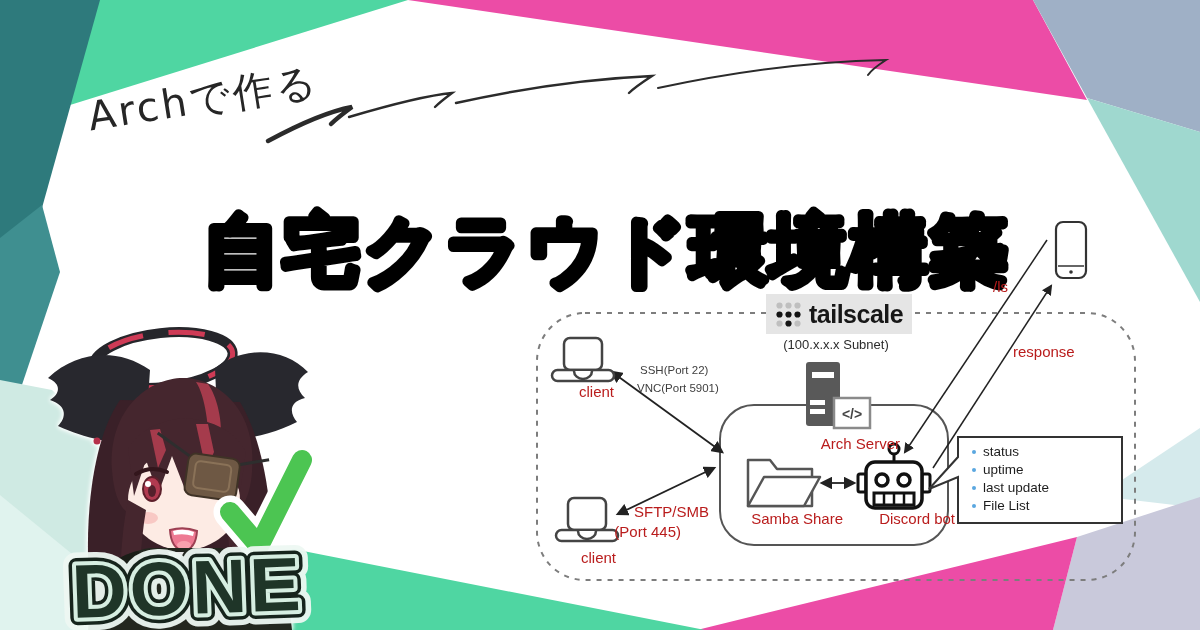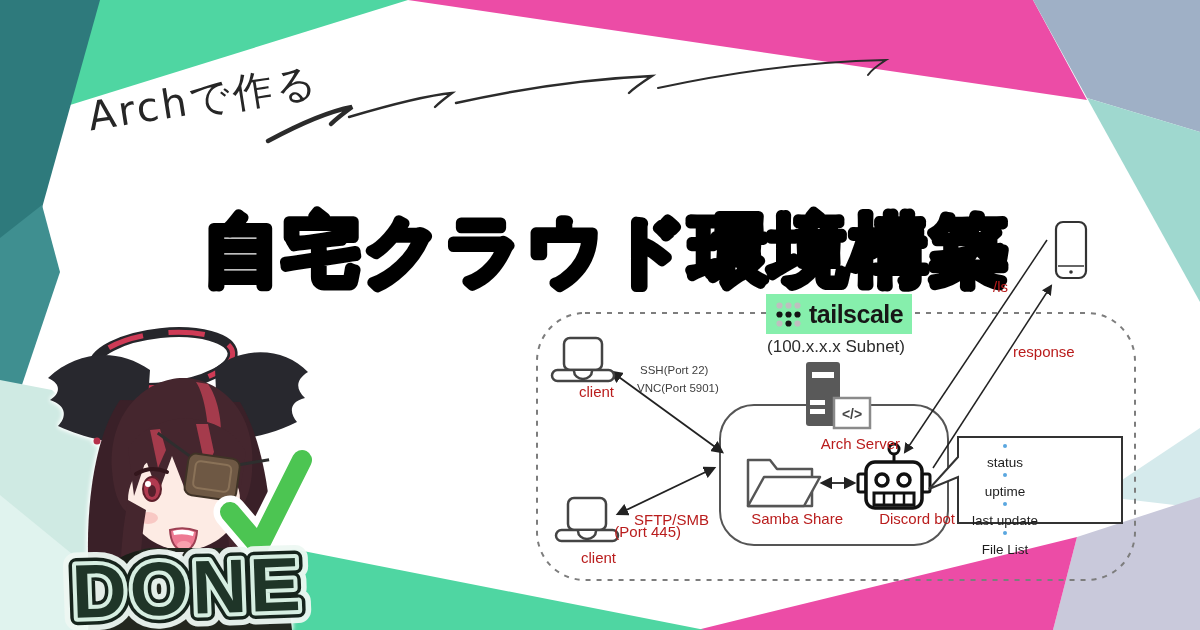--- a/index.html
+++ b/index.html
@@ -5,25 +5,25 @@
   html,body{margin:0;padding:0;}
   body{font-family:"Liberation Sans","DejaVu Sans",sans-serif;}
   .canvas{position:relative;width:1200px;height:630px;background:#ffffff;overflow:hidden;}
   .layer{position:absolute;left:0;top:0;width:1200px;height:630px;}
   .lbl{position:absolute;color:#b91c1c;font-size:15px;line-height:1.15;white-space:nowrap;}
   .lbl.center{text-align:right;}
   .lbl.small{font-size:11.5px;color:#3f3f3f;text-align:right;}
   .handwritten{position:absolute;left:84px;top:90px;font-size:40px;letter-spacing:3px;color:#262626;
     transform:rotate(-9deg);transform-origin:left top;font-family:"DejaVu Sans",sans-serif;}
   .brand-block{position:absolute;left:766px;top:294px;height:40px;display:flex;align-items:center;gap:7px;
-    background:#86efac;padding:0 9px;}
+    background:#e5e5e5;padding:0 9px;}
   .brand-text{font-size:25px;font-weight:bold;letter-spacing:-0.5px;color:#171717;}
-  .subnet{position:absolute;left:756px;top:337px;width:160px;text-align:center;font-size:17px;color:#2c2c2c;}
+  .subnet{position:absolute;left:756px;top:337px;width:160px;text-align:center;font-size:13px;color:#2c2c2c;}
   .callout-list{position:absolute;left:972px;top:444px;display:flex;flex-direction:column;gap:3px;}
-  .callout-row{display:flex;align-items:center;gap:7px;font-size:13.5px;color:#1d1d1d;flex-direction:column;}
+  .callout-row{display:flex;align-items:center;gap:7px;font-size:13.5px;color:#1d1d1d;}
   .callout-bullet{width:4px;height:4px;border-radius:50%;background:var(--bullet-blue,#5aa7e0);flex:0 0 auto;}
   .char-svg{position:absolute;left:28px;top:312px;filter:drop-shadow(0 0 2px #fff) drop-shadow(0 0 2px #fff);}
   .done-svg{position:absolute;left:30px;top:535px;}
 </style>
 </head>
 <body>
 
 <div class="canvas">
 
   <svg class="layer" viewBox="0 0 1200 630">
@@ -135,21 +135,21 @@
       <circle cx="13.5" cy="22.5" r="3.1" fill="#141414"></circle>
       <circle cx="22.5" cy="22.5" r="3.1" fill="#bfbfbf"></circle>
     </svg>
     <span class="brand-text">tailscale</span>
   </div>
   <div class="subnet">(100.x.x.x Subnet)</div>
 
   <div class="lbl center" style="left:550px;top:383px;width:64px;">client</div>
   <div class="lbl small" style="left:640px;top:364px;">SSH(Port 22)</div>
   <div class="lbl small" style="left:637px;top:382px;">VNC(Port 5901)</div>
-  <div class="lbl center" style="left:625px;top:503px;width:84px;margin-top:8px;">SFTP/SMB</div>
+  <div class="lbl center" style="left:625px;top:503px;width:84px;">SFTP/SMB</div>
   <div class="lbl center" style="left:597px;top:523px;width:84px;">(Port 445)</div>
   <div class="lbl center" style="left:552px;top:549px;width:64px;">client</div>
   <div class="lbl center" style="left:776px;top:435px;width:124px;">Arch Server</div>
   <div class="lbl center" style="left:719px;top:510px;width:124px;">Samba Share</div>
   <div class="lbl center" style="left:831px;top:510px;width:124px;">Discord bot</div>
   <div class="lbl" style="left:993px;top:278px;">/ls</div>
   <div class="lbl" style="left:1013px;top:343px;text-align:right;">response</div>
 
   <div class="callout-list">
     <div class="callout-row">

